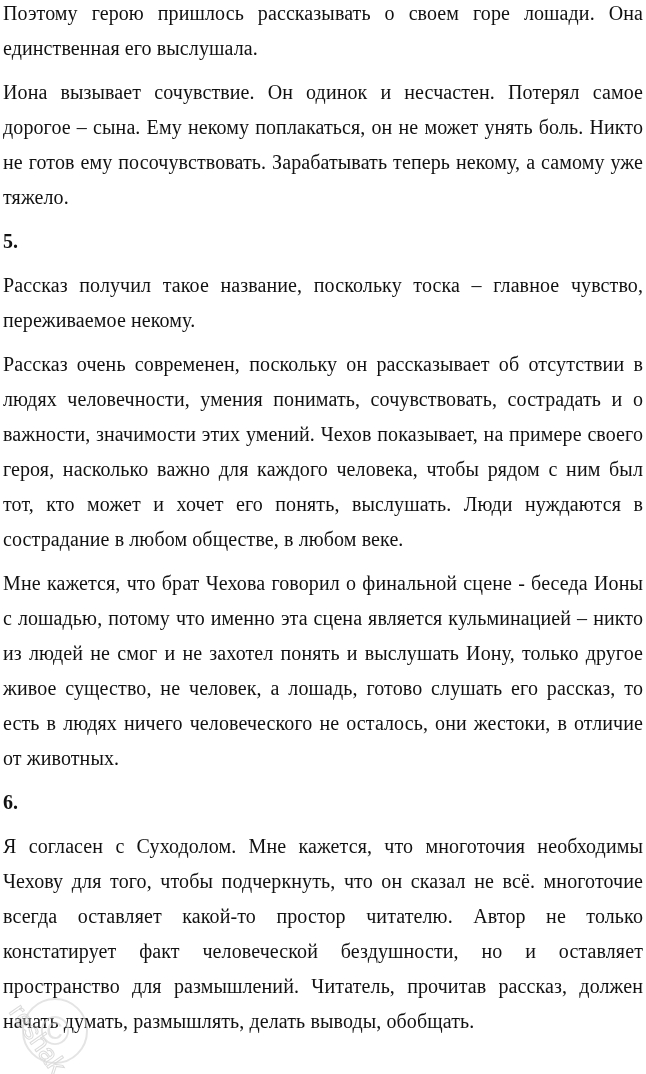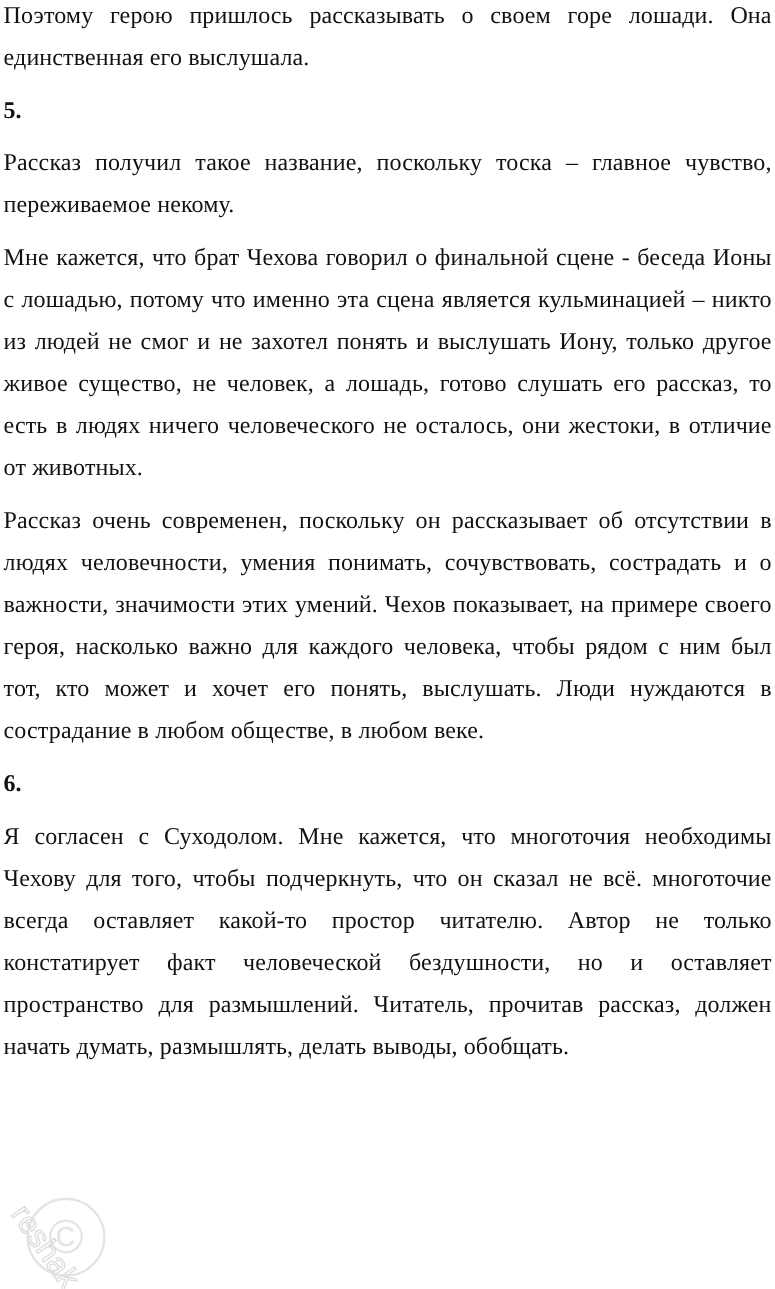--- a/index.html
+++ b/index.html
@@ -76,24 +76,25 @@
     transform: rotate(55deg);
     transform-origin: left top;
     white-space: nowrap;
   }
 </style>
 </head>
 <body>
 
 <div class="doc">
   <p class="para">Поэтому герою пришлось рассказывать о своем горе лошади. Она единственная его выслушала.</p>
+  <p class="para">Иона вызывает сочувствие. Он одинок и несчастен. Потерял самое дорогое – сына. Ему некому поплакаться, он не может унять боль. Никто не готов ему посочувствовать. Зарабатывать теперь некому, а самому уже тяжело.</p>
   <p class="heading">5.</p>
   <p class="para">Рассказ получил такое название, поскольку тоска – главное чувство, переживаемое некому.</p>
+  <p class="para">Рассказ очень современен, поскольку он рассказывает об отсутствии в людях человечности, умения понимать, сочувствовать, сострадать и о важности, значимости этих умений. Чехов показывает, на примере своего героя, насколько важно для каждого человека, чтобы рядом с ним был тот, кто может и хочет его понять, выслушать. Люди нуждаются в сострадание в любом обществе, в любом веке.</p>
   <p class="para">Мне кажется, что брат Чехова говорил о финальной сцене - беседа Ионы с лошадью, потому что именно эта сцена является кульминацией – никто из людей не смог и не захотел понять и выслушать Иону, только другое живое существо, не человек, а лошадь, готово слушать его рассказ, то есть в людях ничего человеческого не осталось, они жестоки, в отличие от животных.</p>
-  <p class="para">Рассказ очень современен, поскольку он рассказывает об отсутствии в людях человечности, умения понимать, сочувствовать, сострадать и о важности, значимости этих умений. Чехов показывает, на примере своего героя, насколько важно для каждого человека, чтобы рядом с ним был тот, кто может и хочет его понять, выслушать. Люди нуждаются в сострадание в любом обществе, в любом веке.</p>
   <p class="heading">6.</p>
   <p class="para">Я согласен с Суходолом. Мне кажется, что многоточия необходимы Чехову для того, чтобы подчеркнуть, что он сказал не всё. многоточие всегда оставляет какой-то простор читателю. Автор не только констатирует факт человеческой бездушности, но и оставляет пространство для размышлений. Читатель, прочитав рассказ, должен начать думать, размышлять, делать выводы, обобщать.</p>
 </div>
 
 <div class="watermark">
   <div class="circle"></div>
   <div class="copy">©</div>
   <div class="site">reshak.ru</div>
 </div>
 

